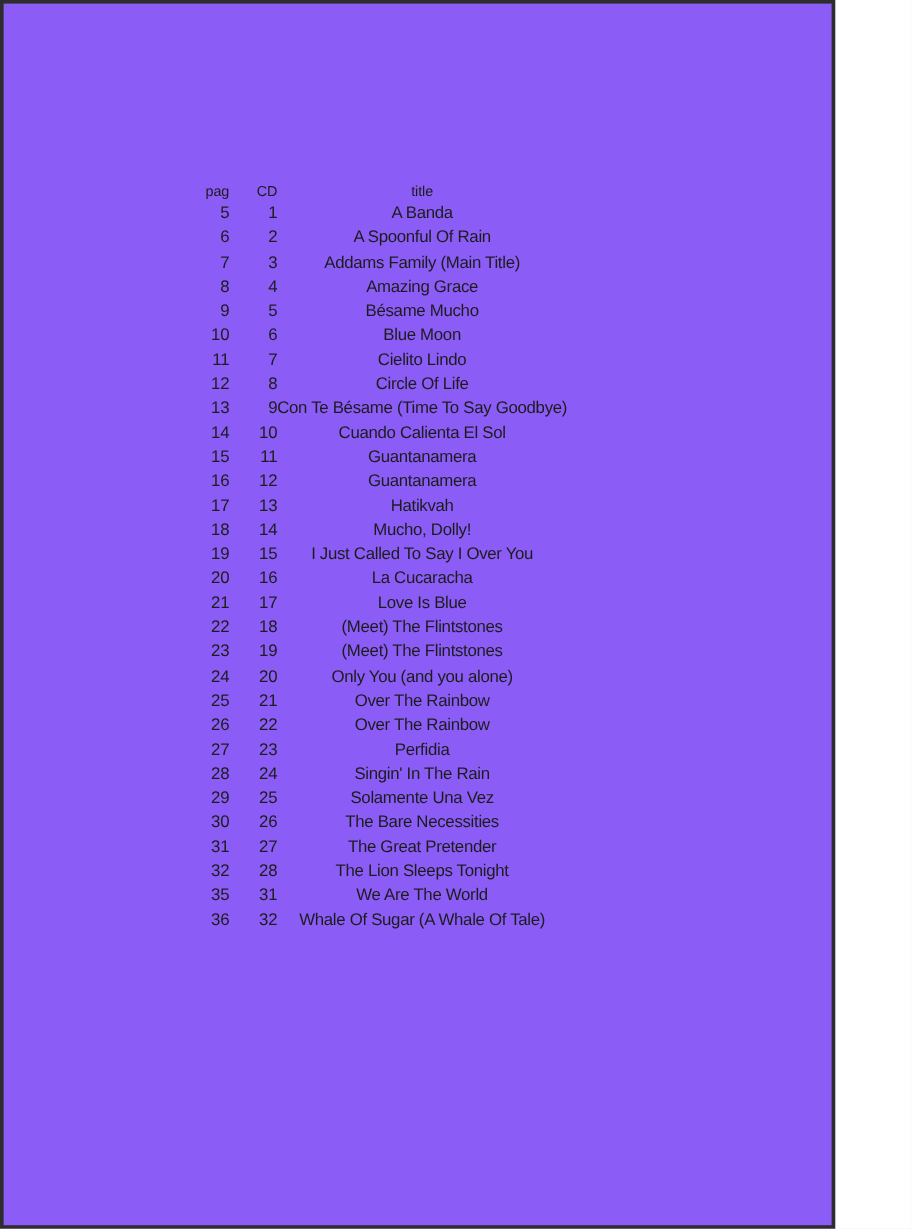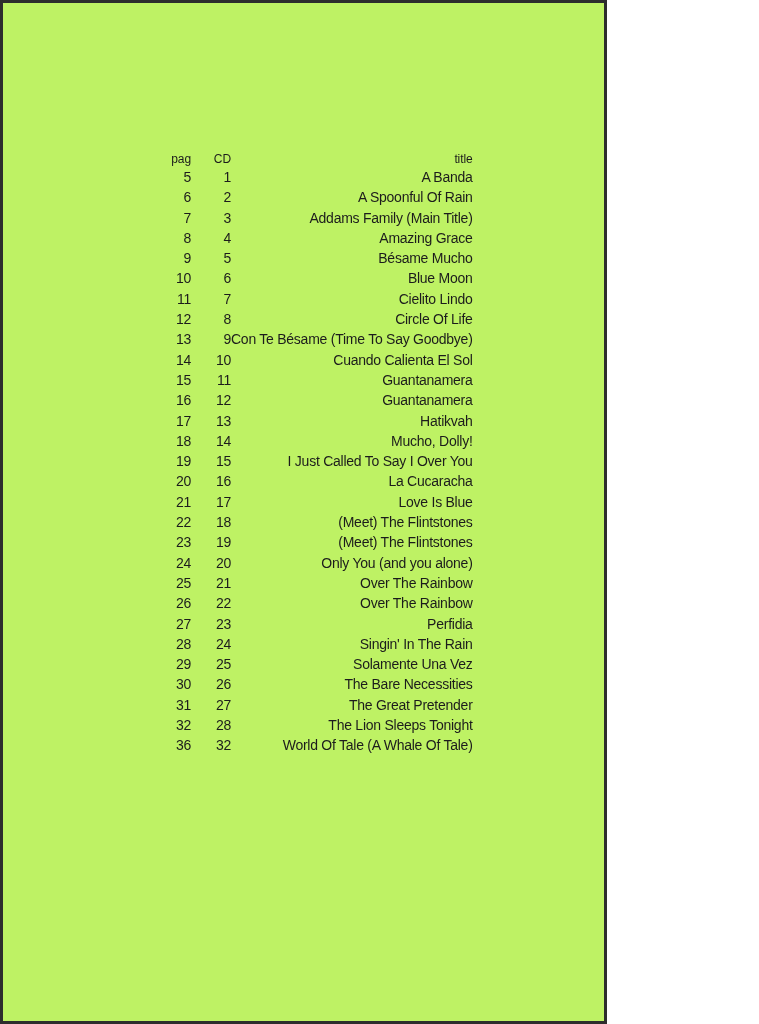--- a/index.html
+++ b/index.html
@@ -1,24 +1,24 @@
 <!DOCTYPE html>
 <html><head>
 <meta charset="utf-8">
 <style>
   html, body {
     margin: 0;
     padding: 0;
     background: #ffffff;
   }
   .frame {
-    width: 607px;
+    width: 696px;
     height: 1024px;
     box-sizing: border-box;
-    background: #bef264;
+    background: #8b5cf6;
     border: 3px solid #2d2d2d;
     position: relative;
     overflow: hidden;
   }
   .toc {
     position: absolute;
     left: 148px;
     top: 149px;
     border-collapse: collapse;
     font-family: "Liberation Sans", "DejaVu Sans", sans-serif;
@@ -27,21 +27,21 @@
   .toc th, .toc td {
     padding: 0;
     font-weight: 400;
     white-space: nowrap;
   }
   .col-num {
     width: 40px;
     text-align: right;
   }
   .col-title {
-    text-align: right;
+    text-align: center;
     padding-left: 18px;
   }
   thead th {
     font-size: 12px;
     line-height: 15px;
     padding-bottom: 13px;
     vertical-align: bottom;
     letter-spacing: -0.1px;
   }
   tbody td {
@@ -197,19 +197,24 @@
           <td class="col-num">31</td>
           <td class="col-num">27</td>
           <td class="col-title">The Great Pretender</td>
         </tr>
         <tr>
           <td class="col-num">32</td>
           <td class="col-num">28</td>
           <td class="col-title">The Lion Sleeps Tonight</td>
         </tr>
         <tr>
+          <td class="col-num">35</td>
+          <td class="col-num">31</td>
+          <td class="col-title">We Are The World</td>
+        </tr>
+        <tr>
           <td class="col-num">36</td>
           <td class="col-num">32</td>
-          <td class="col-title">World Of Tale (A Whale Of Tale)</td>
+          <td class="col-title">Whale Of Sugar (A Whale Of Tale)</td>
         </tr>
       </tbody>
   </table>
 </div>
 
 </body></html>

